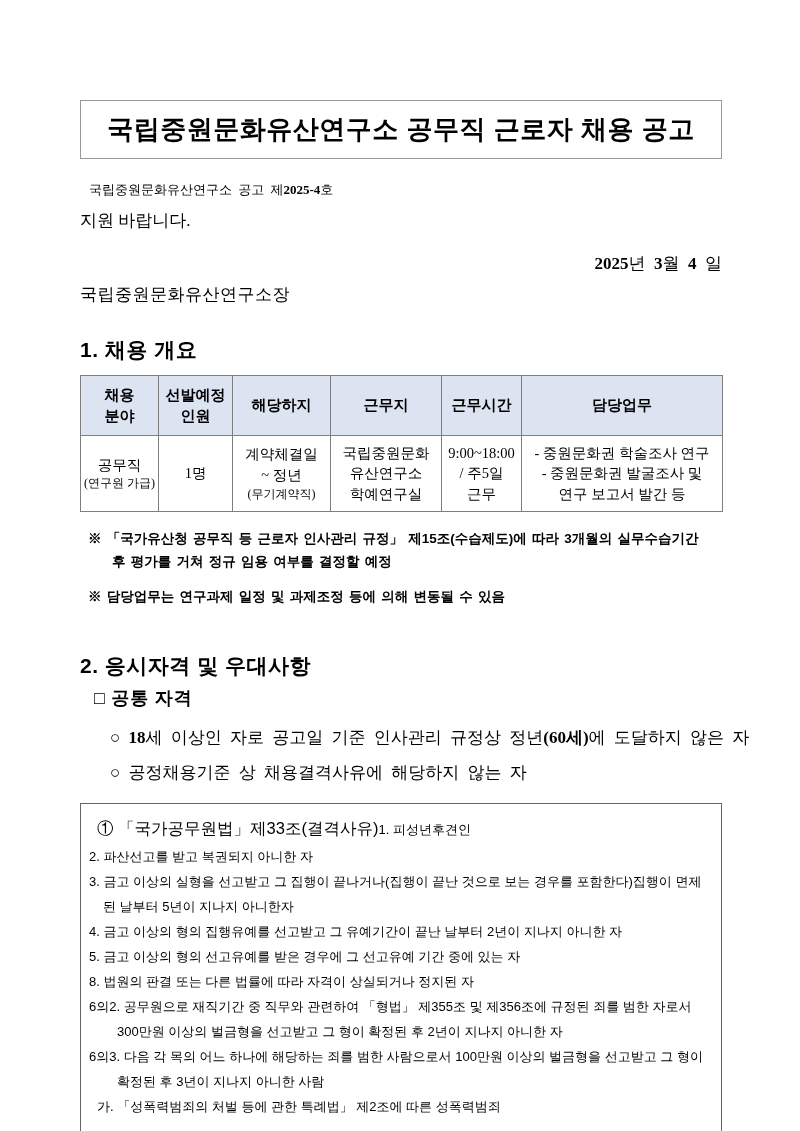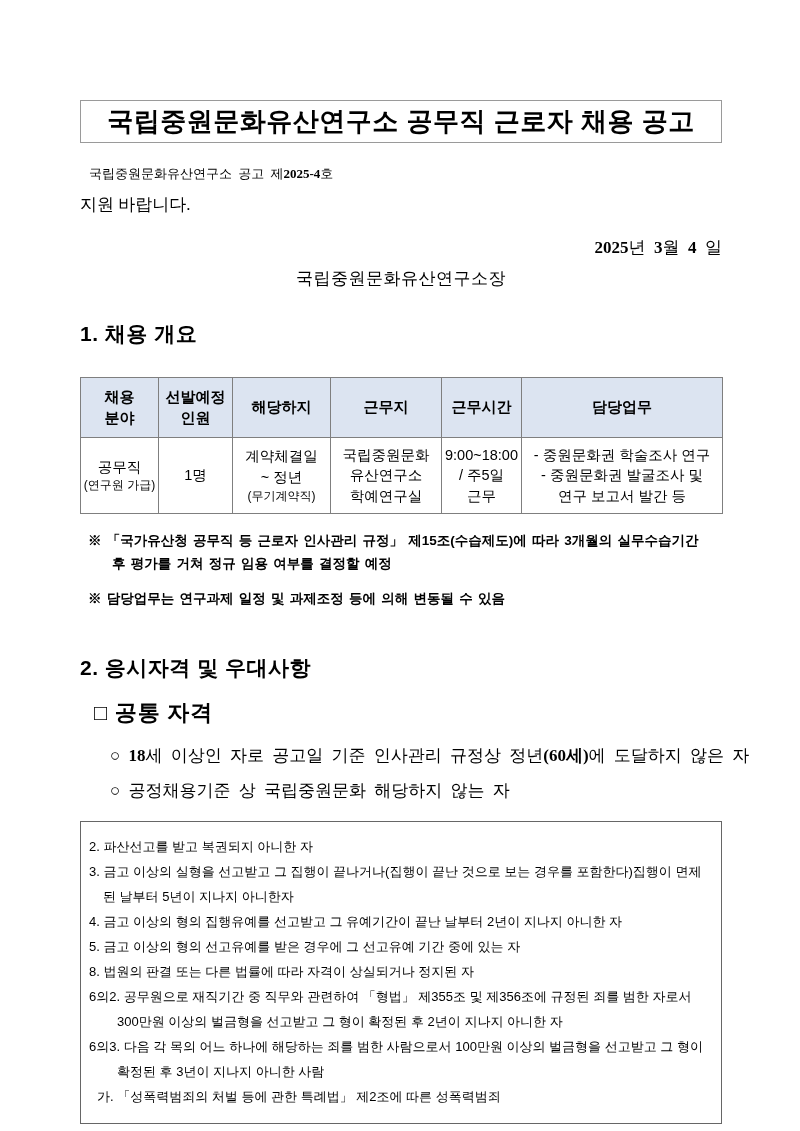--- a/index.html
+++ b/index.html
@@ -11,21 +11,21 @@
     color:#000;
     font-family:"Liberation Serif", serif;
     overflow:hidden;
   }
   .content { position:absolute; left:80px; top:0; width:642px; }
 
   
   .title-box {
     margin-top:100px;
     border:1px solid #9a9a9a;
-    height:43px;
+    height:59px;
     display:flex; align-items:center; justify-content:center;
   }
   .title-box h1 {
     font-family:"Liberation Sans", sans-serif;
     font-size:26px; font-weight:bold; letter-spacing:0.5px;
     white-space:nowrap;
   }
 
   
   .notice-line {
@@ -35,38 +35,38 @@
   .notice-line .num { font-weight:bold; }
   .intro { margin-top:6px; font-size:17px; line-height:32px; }
   .intro .l1 { text-indent:9px; word-spacing:5px; white-space:nowrap; }
   .intro .l2 { white-space:nowrap; }
   .date-line {
     margin-top:14px; font-size:17px; text-align:right; white-space:pre;
     line-height:26px;
   }
   .date-line .num { font-weight:bold; }
   .signer-line {
-    margin-top:5px; font-size:17px; text-align:center; letter-spacing:0.5px;
+    margin-top:5px; font-size:17px; text-align:left; letter-spacing:0.5px;
     line-height:26px;
   }
 
   
   .sec-heading {
     font-family:"Liberation Sans", sans-serif;
     font-size:21px; font-weight:bold; letter-spacing:0.5px;
     white-space:nowrap;
   }
   .sec1-heading { margin-top:28px; }
   .sec2-heading { margin-top:44px; }
 
   
   table.recruit {
-    margin-top:29px; width:642px;
+    margin-top:11px; width:642px;
     border-collapse:collapse;
-    font-family:Liberation Sans, sans-serif;
+    font-family:Liberation Serif, serif;
     table-layout:fixed;
   }
   table.recruit th, table.recruit td {
     border:1px solid #7f7f7f;
     text-align:center; vertical-align:middle;
     padding:3px 2px;
   }
   table.recruit th {
     background:#dce4f1;
     font-size:15px; font-weight:bold;
@@ -90,22 +90,22 @@
     font-family:"Liberation Sans", sans-serif;
     font-size:13.5px; font-weight:bold; line-height:23px;
     word-spacing:1.5px;
   }
   .notes .n-first { text-indent:8px; white-space:nowrap; }
   .notes .n-cont { padding-left:32px; white-space:nowrap; }
   .notes .n-second { margin-top:12px; text-indent:8px; white-space:nowrap; }
 
   
   .sub-heading {
-    margin-top:16px; padding-left:14px;
-    font-size:22px; font-weight:bold; letter-spacing:1px;
+    margin-top:6px; padding-left:14px;
+    font-size:18px; font-weight:bold; letter-spacing:1px;
     white-space:nowrap;
   }
   .bullet {
     padding-left:30px; font-size:17px; line-height:35px;
     word-spacing:4px; white-space:nowrap;
   }
   .bullet .b { font-weight:bold; }
   .bullets { margin-top:10px; }
 
   
@@ -189,24 +189,25 @@
       <div class="n-first">※ 「국가유산청 공무직 등 근로자 인사관리 규정」 제15조(수습제도)에 따라 3개월의 실무수습기간</div>
       <div class="n-cont">후 평가를 거쳐 정규 임용 여부를 결정할 예정</div>
       <div class="n-second">※ 담당업무는 연구과제 일정 및 과제조정 등에 의해 변동될 수 있음</div>
     </div>
 
     <div class="sec-heading sec2-heading">2. 응시자격 및 우대사항</div>
     <div class="sub-heading">□ 공통 자격</div>
 
     <div class="bullets">
       <div class="bullet"><span>○ </span><span class="b">18</span><span>세 이상인 자로 공고일 기준 인사관리 규정상 정년</span><span class="b">(60세)</span><span>에 도달하지 않은 자</span></div>
-      <div class="bullet">○ 공정채용기준 상 국립중원문화 해당하지 않는 자</div>
+      <div class="bullet">○ 공정채용기준 상 채용결격사유에 해당하지 않는 자</div>
     </div>
 
     <div class="legal-box">
+      <div class="line1"><span class="big">① 「국가공무원법」제33조(결격사유)</span><span class="small">1. 피성년후견인</span></div>
       <div class="item">2. 파산선고를 받고 복권되지 아니한 자</div>
       <div class="item">3. 금고 이상의 실형을 선고받고 그 집행이 끝나거나(집행이 끝난 것으로 보는 경우를 포함한다)집행이 면제된 날부터 5년이 지나지 아니한자</div>
       <div class="item">4. 금고 이상의 형의 집행유예를 선고받고 그 유예기간이 끝난 날부터 2년이 지나지 아니한 자</div>
       <div class="item">5. 금고 이상의 형의 선고유예를 받은 경우에 그 선고유예 기간 중에 있는 자</div>
       <div class="item">8. 법원의 판결 또는 다른 법률에 따라 자격이 상실되거나 정지된 자</div>
       <div class="item item--deep">6의2. 공무원으로 재직기간 중 직무와 관련하여 「형법」 제355조 및 제356조에 규정된 죄를 범한 자로서 300만원 이상의 벌금형을 선고받고 그 형이 확정된 후 2년이 지나지 아니한 자</div>
       <div class="item item--deep">6의3. 다음 각 목의 어느 하나에 해당하는 죄를 범한 사람으로서 100만원 이상의 벌금형을 선고받고 그 형이 확정된 후 3년이 지나지 아니한 사람</div>
       <div class="item item--sub">가. 「성폭력범죄의 처벌 등에 관한 특례법」 제2조에 따른 성폭력범죄</div>
     </div>
 

